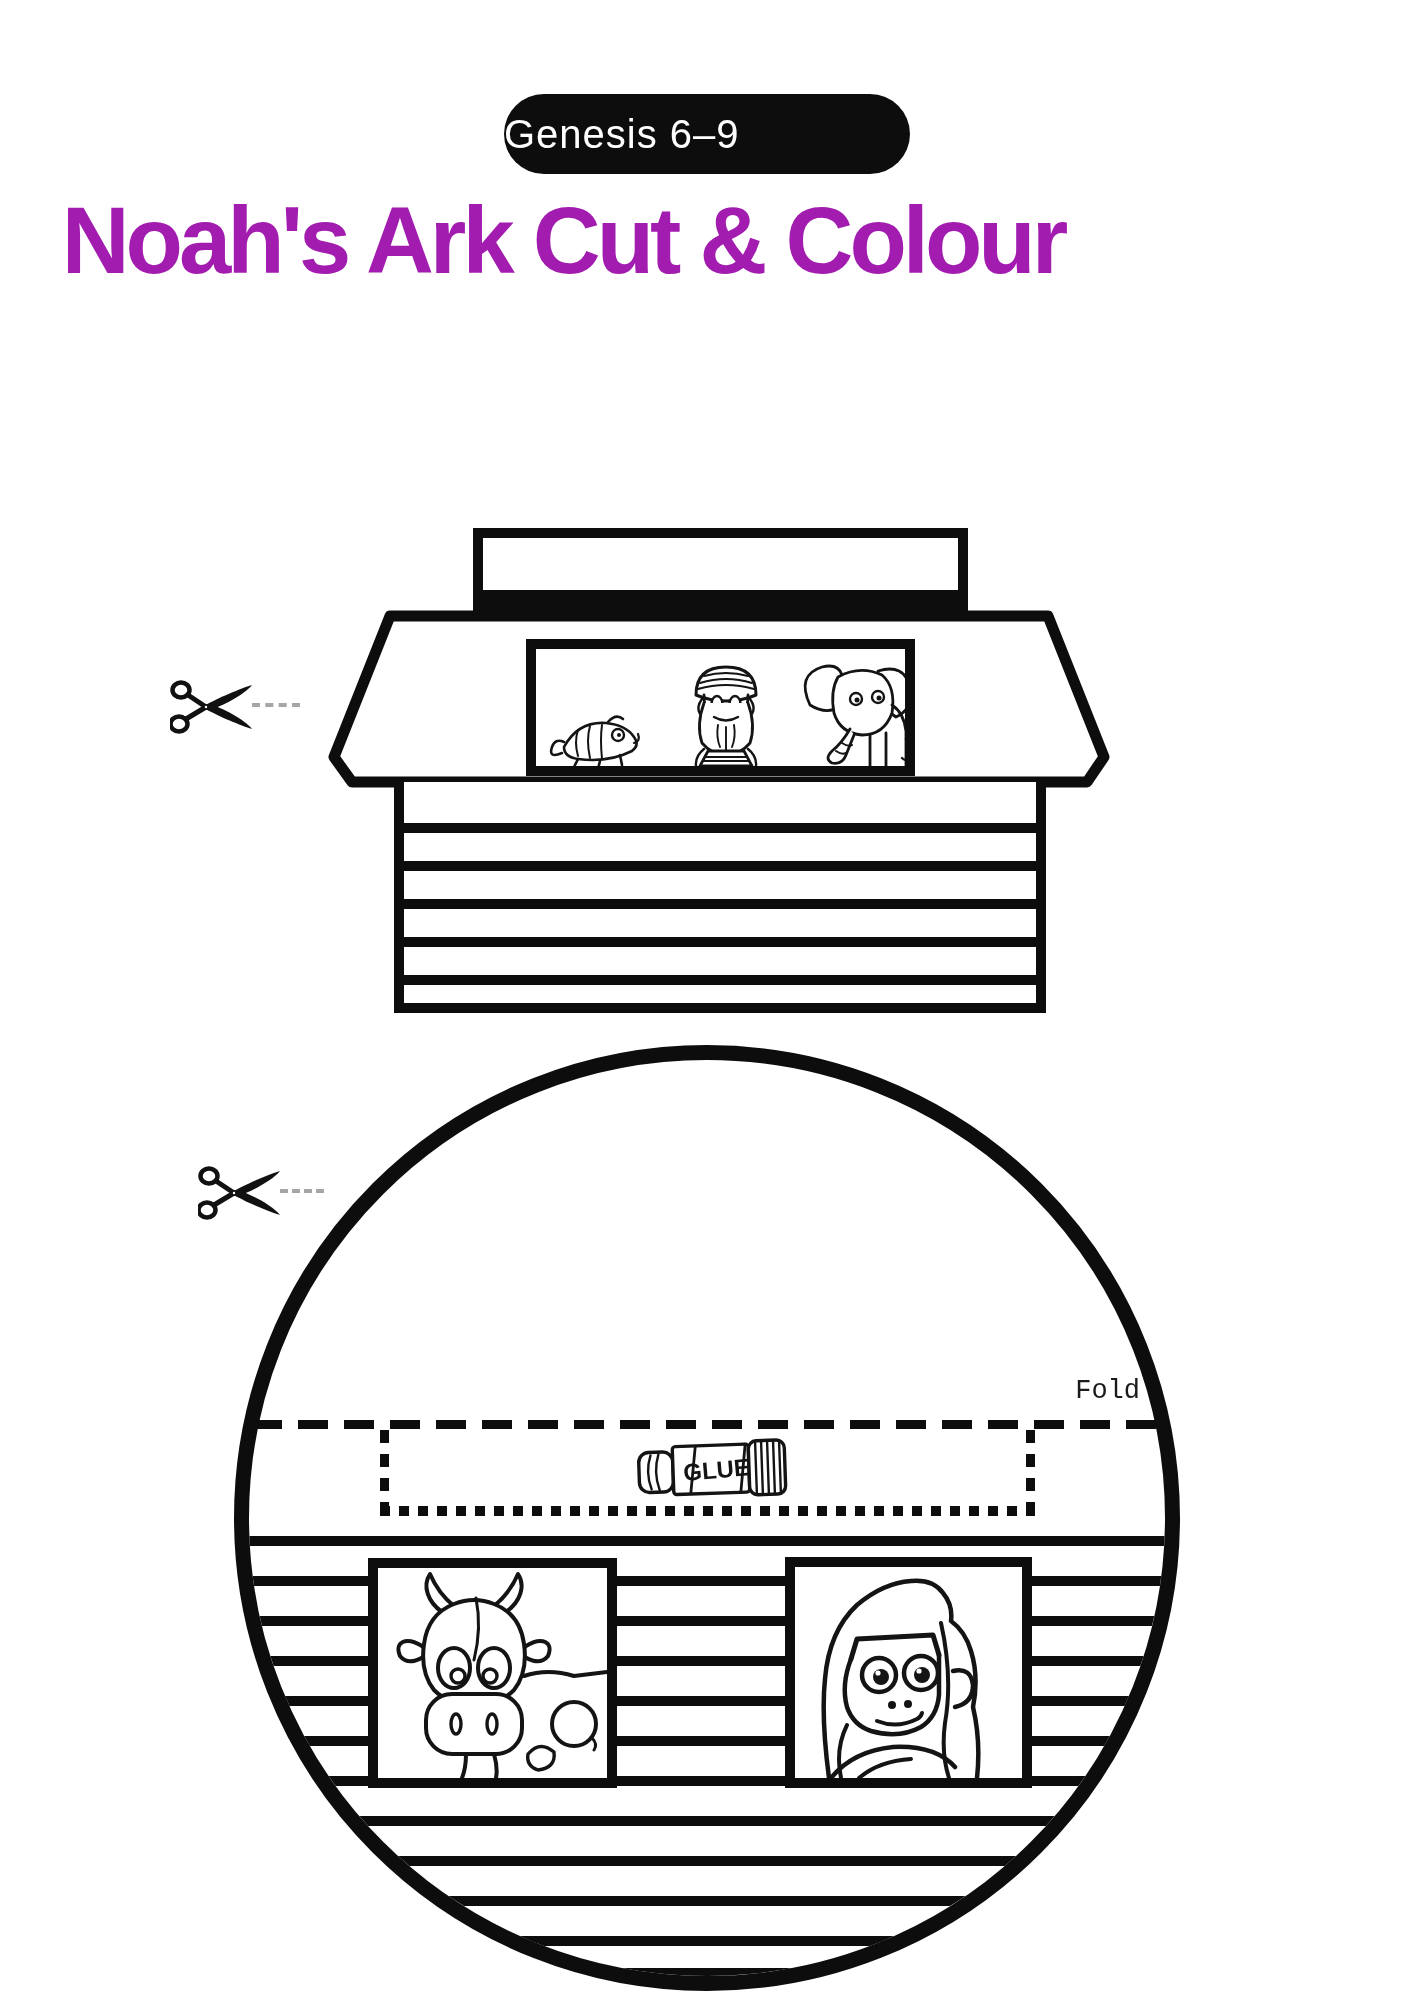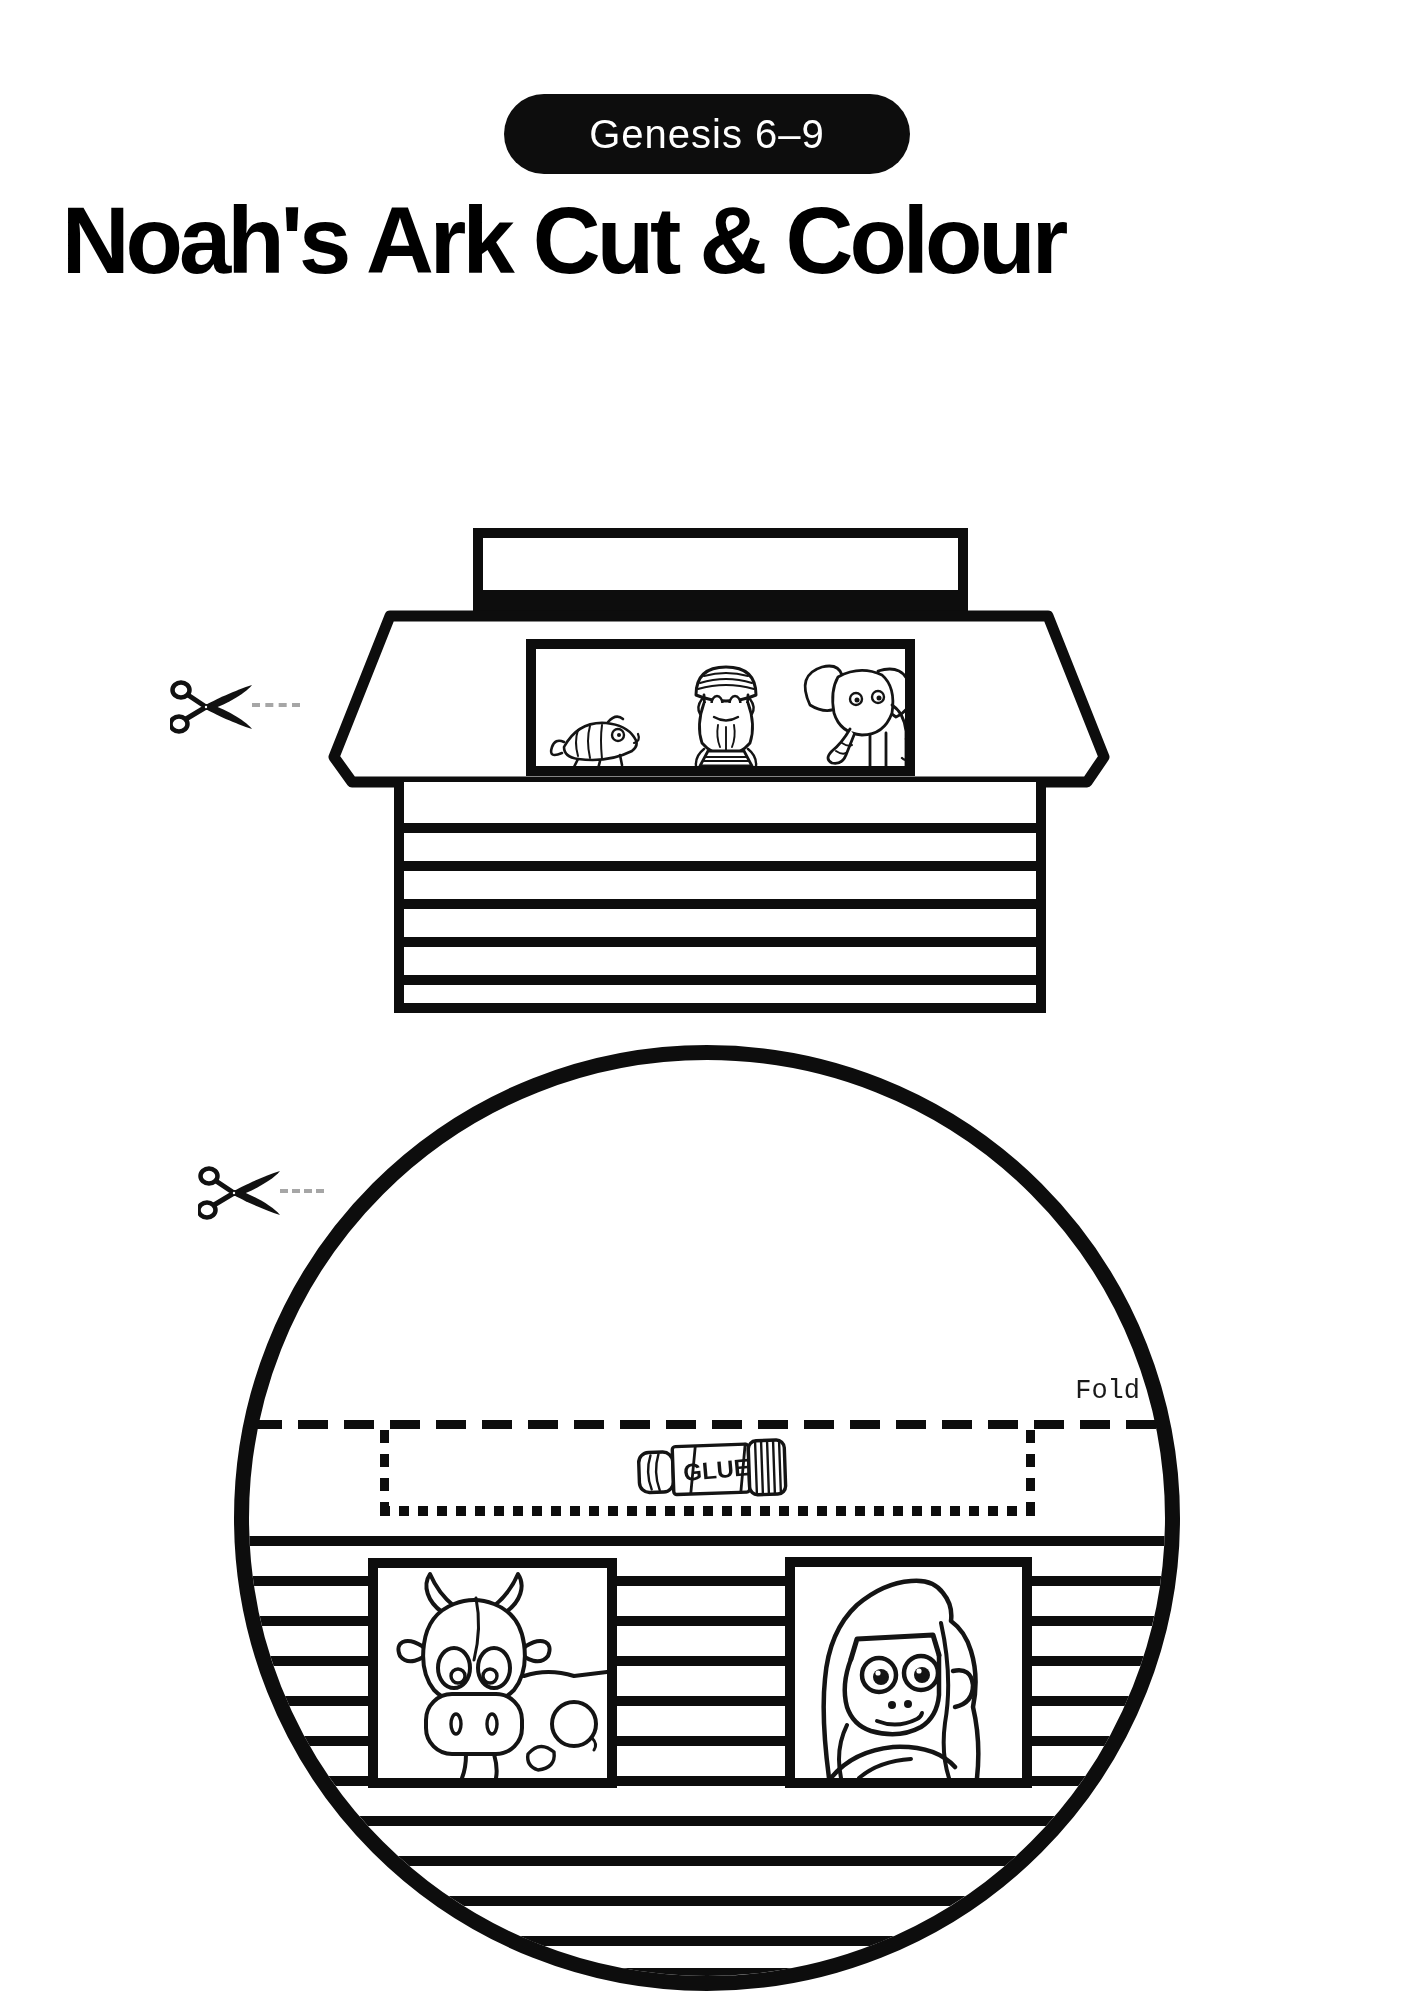--- a/index.html
+++ b/index.html
@@ -6,26 +6,26 @@
   html,body { background:#e8e8e8; }
   .page {
     position:relative; width:1414px; height:2000px; background:#ffffff;
     margin:0 auto; overflow:hidden;
     font-family:"Liberation Sans", sans-serif; color:#141414;
   }
   
   .badge {
     position:absolute; left:504px; top:94px; width:406px; height:80px;
     background:#0d0d0d; border-radius:42px;
-    display:flex; align-items:center; justify-content:center;
+    display:flex; align-items:center; 
   }
   .badge span { color:#ffffff; font-size:40px; letter-spacing:1px; }
   .title {
     position:absolute; left:0; width:1126px; top:196px; text-align:center;
-    font-size:94px; line-height:90px; font-weight:700; letter-spacing:-4px; color:#000000;
+    font-size:94px; line-height:90px; font-weight:700; letter-spacing:-4px; color:#a21caf;
   }
   .intro {
     position:absolute; left:40px; width:1334px; top:386px;
     font-size:29px; line-height:37px; color:#1d1d1d; letter-spacing:0.2px;
   }
   .intro .j { text-align:justify; text-align-last:justify; }
   .intro .c { text-align:center; }
   
   .cabin {
     position:absolute; left:473px; top:528px; width:495px; height:72px;

